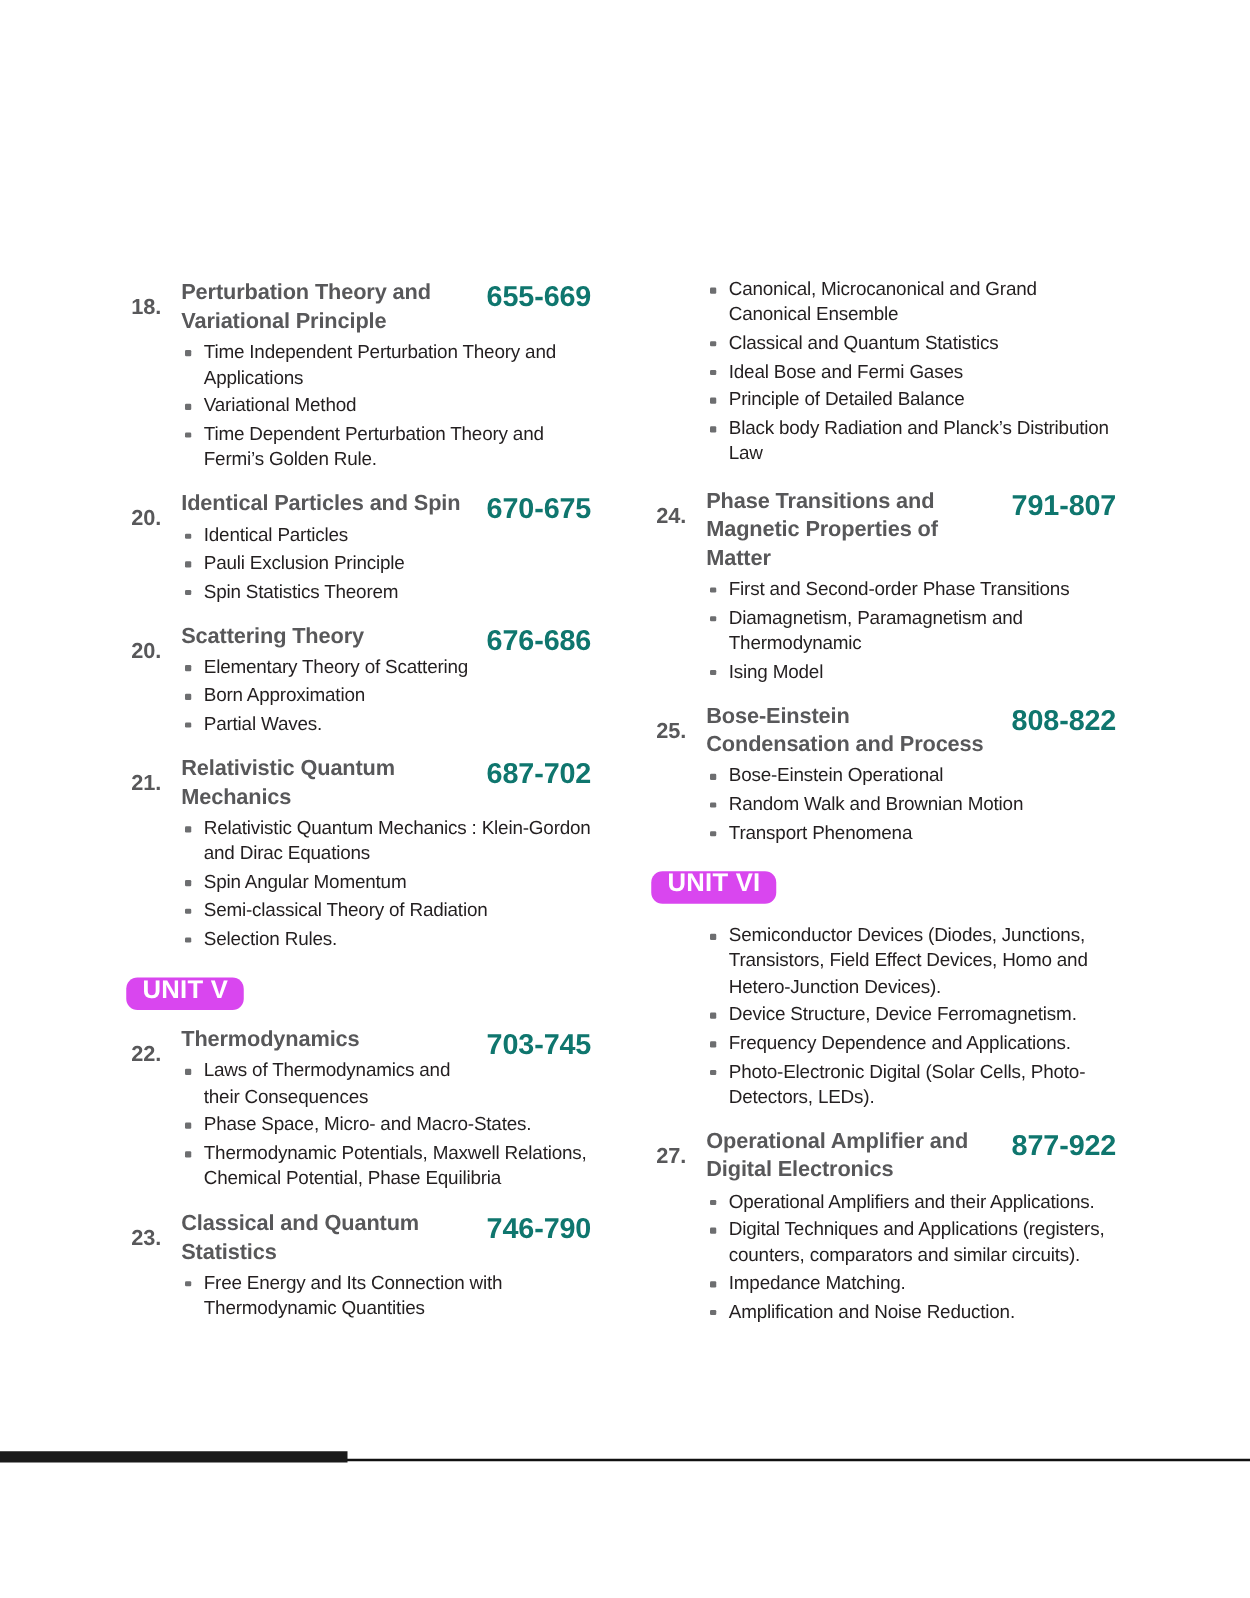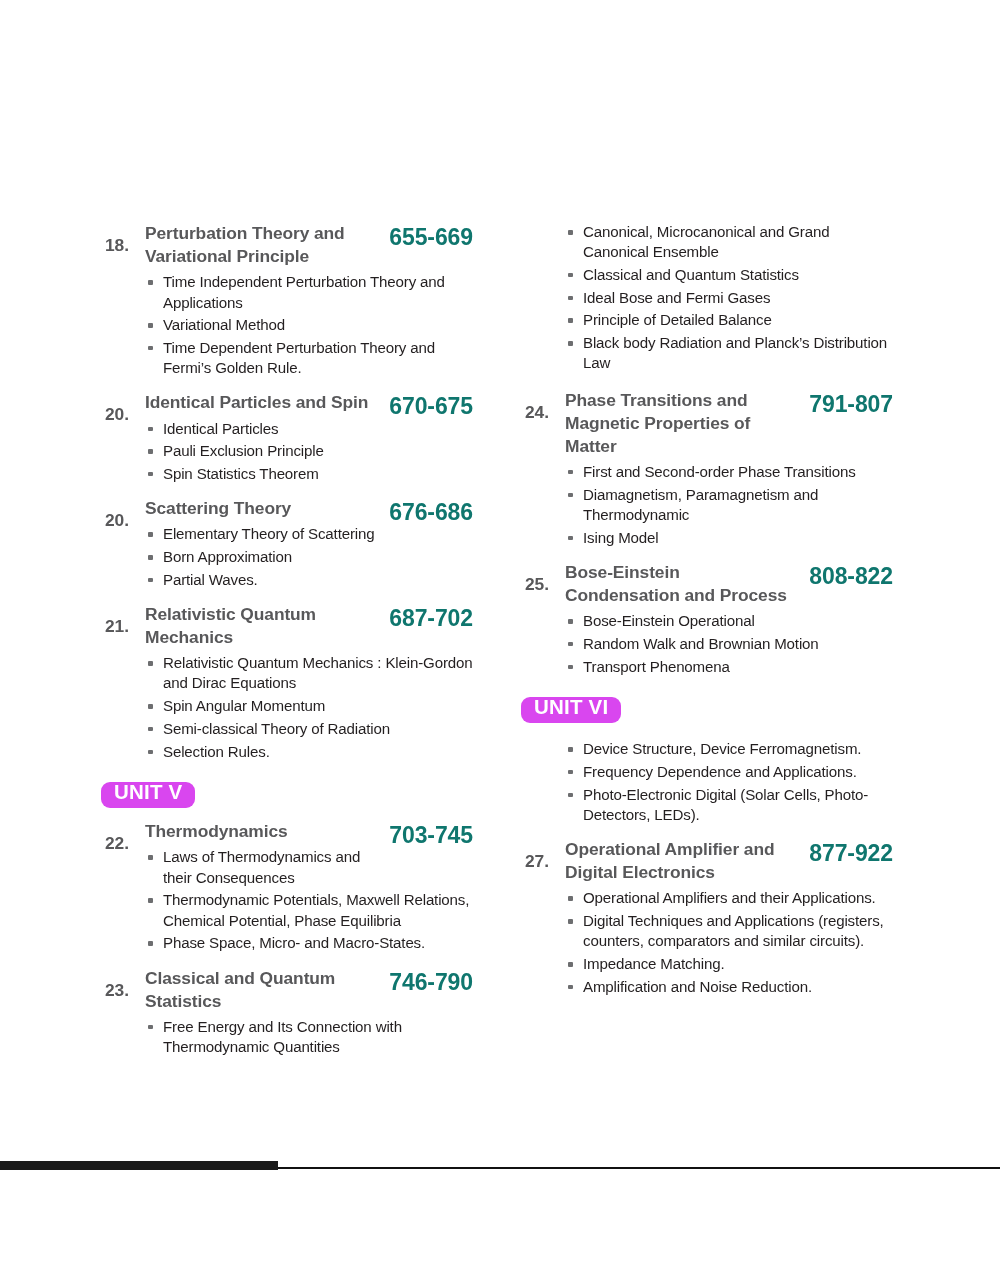--- a/index.html
+++ b/index.html
@@ -196,22 +196,22 @@
         <span class="unit-badge">UNIT V</span>
       </div>
 
       <div class="chapter">
         <div class="chapter-head">
           <span class="ch-num">22.</span>
           <span class="ch-title"><span class="pages">703-745</span><span>Thermodynamics</span></span>
         </div>
         <ul class="bullets">
           <li><span class="dot"></span><span>Laws of Thermodynamics and their Consequences</span></li>
+          <li><span class="dot"></span><span>Phase Space, Micro- and Macro-States.</span></li>
           <li><span class="dot"></span><span>Thermodynamic Potentials, Maxwell Relations, Chemical Potential, Phase Equilibria</span></li>
-          <li><span class="dot"></span><span>Phase Space, Micro- and Macro-States.</span></li>
         </ul>
       </div>
 
       <div class="chapter">
         <div class="chapter-head">
           <span class="ch-num">23.</span>
           <span class="ch-title"><span class="pages">746-790</span><span>Classical and Quantum Statistics</span></span>
         </div>
         <ul class="bullets">
           <li><span class="dot"></span><span>Free Energy and Its Connection with Thermodynamic Quantities</span></li>
@@ -253,20 +253,21 @@
           <li><span class="dot"></span><span>Transport  Phenomena</span></li>
         </ul>
       </div>
 
       <div class="unit-badge-wrap">
         <span class="unit-badge">UNIT VI</span>
       </div>
 
       <div class="chapter">
         <ul class="bullets">
+          <li><span class="dot"></span><span>Semiconductor Devices (Diodes, Junctions, Transistors, Field Effect Devices, Homo and Hetero-Junction Devices).</span></li>
           <li><span class="dot"></span><span>Device Structure, Device Ferromagnetism.</span></li>
           <li><span class="dot"></span><span>Frequency Dependence and Applications.</span></li>
           <li><span class="dot"></span><span>Photo-Electronic Digital (Solar Cells, Photo-Detectors, LEDs).</span></li>
         </ul>
       </div>
 
       <div class="chapter">
         <div class="chapter-head">
           <span class="ch-num">27.</span>
           <span class="ch-title"><span class="pages">877-922</span><span>Operational Amplifier and Digital Electronics</span></span>

